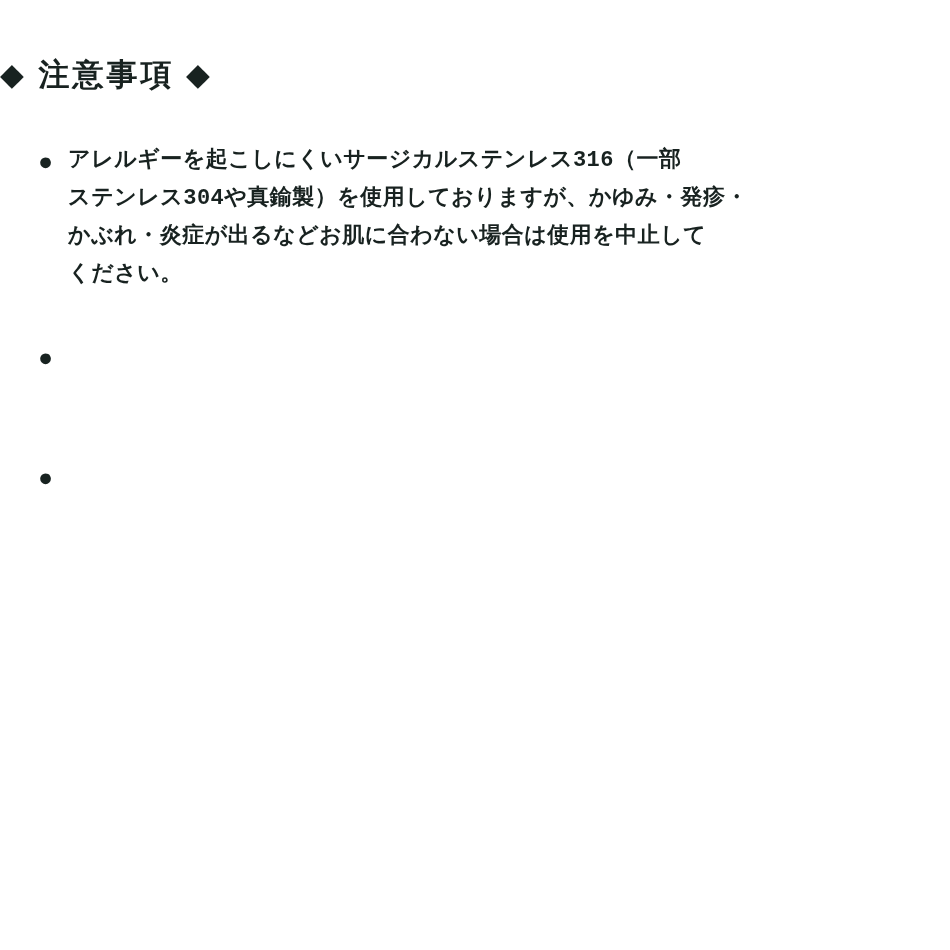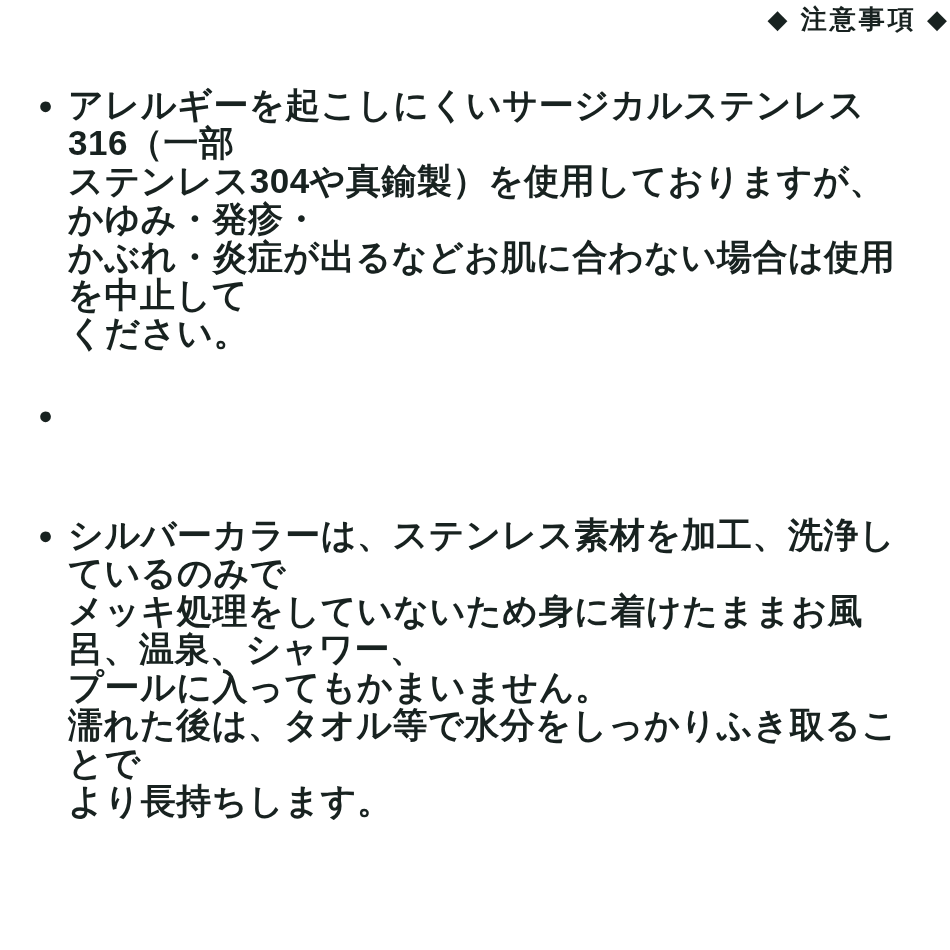--- a/index.html
+++ b/index.html
@@ -16,22 +16,23 @@
     color: #182220;
     -webkit-font-smoothing: antialiased;
   }
   .page {
     position: relative;
     width: 950px;
     height: 950px;
     background: #ffffff;
   }
   .title {
-    text-align: right;
-    font-size: 26px;
+    padding-top: 56px;
+    text-align: left;
+    font-size: 31px;
     line-height: 38px;
     letter-spacing: 3px;
   }
   .notices {
     margin-top: 48px;
   }
   .notice {
     display: flex;
     align-items: flex-start;
     padding-left: 38px;
@@ -40,24 +41,25 @@
   .notice + .notice-gap-1 { margin-top: 44px; }
   .notice + .notice-gap-2 { margin-top: 82px; }
   .bullet {
     flex: 0 0 auto;
     font-size: 25px;
     line-height: 38px;
     margin-right: 15px;
   }
   .notice-text {
     flex: 1 1 auto;
-    font-size: 35px;
+    font-size: 22px;
     line-height: 38px;
     letter-spacing: 0.5px;
     white-space: pre-line;
+    font-family: Liberation Mono, monospace;
   }
 </style>
 </head>
 <body>
 
 <div class="page">
 
   <div class="title">◆ 注意事項 ◆</div>
 
   <div class="notices">
@@ -69,21 +71,16 @@
 かぶれ・炎症が出るなどお肌に合わない場合は使用を中止して
 ください。</div>
     </div>
 
     <div class="notice notice-gap-1">
       <span class="bullet">●</span>
     </div>
 
     <div class="notice notice-gap-2">
       <span class="bullet">●</span>
-      <div class="notice-text">シルバーカラーは、ステンレス素材を加工、洗浄しているのみで
-メッキ処理をしていないため身に着けたままお風呂、温泉、シャワー、
-プールに入ってもかまいません。
-濡れた後は、タオル等で水分をしっかりふき取ることで
-より長持ちします。</div>
     </div>
 
   </div>
 </div>
 
 </body></html>

